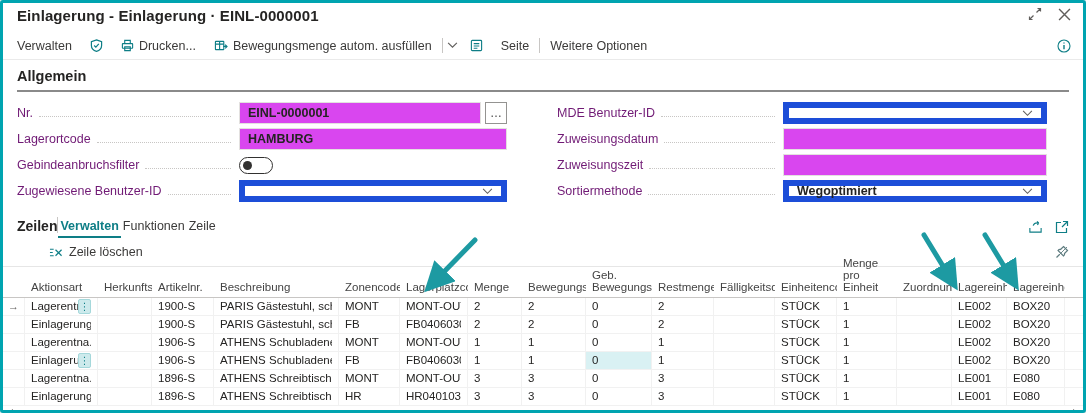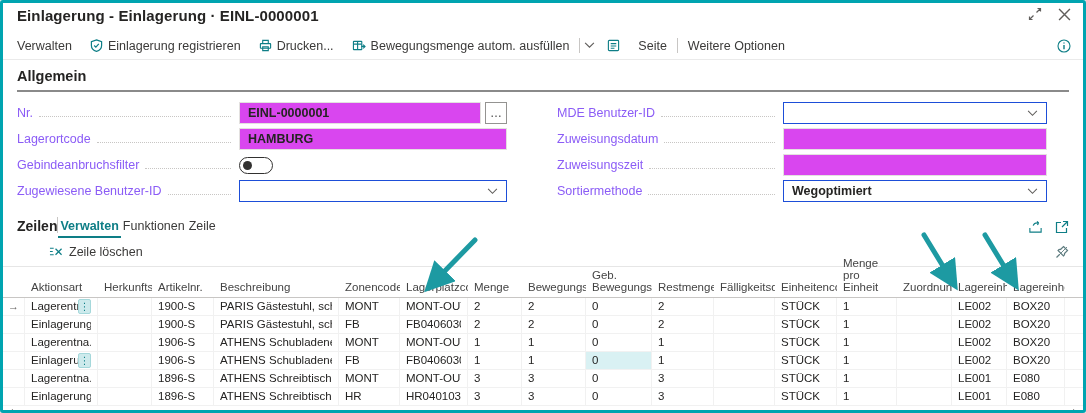--- a/index.html
+++ b/index.html
@@ -21,46 +21,46 @@
   .tb-item { display:inline-flex; align-items:center; gap:5px; white-space:nowrap; cursor:pointer; }
   .ticon { color:#0e7e86; display:inline-flex; }
   .tb-sep { width:1px; height:15px; background:#c8c6c4; margin:0 -8px; }
   .tb-chev { color:#605e5c; display:inline-flex; margin:0 -6px; cursor:pointer; }
   .tb-info { margin-left:auto; color:#0e7e86; display:inline-flex; cursor:pointer; }
   
   .section-head { margin:7px 14px 0 14px; border-bottom:2px solid #8a8a8a; padding-bottom:5px; }
   .section-head span { font-size:14.5px; font-weight:700; color:#252423; }
   .form { display:grid; grid-template-columns: 1fr 1fr; column-gap:50px; padding:8px 36px 0 14px; }
   .frow { display:flex; align-items:center; height:26px; }
-  .flabel { font-size:12.5px; color:#8b5cf6; white-space:nowrap;text-align:center; }
+  .flabel { font-size:12.5px; color:#701a75; white-space:nowrap;text-align:center; }
   .leader { flex:1; border-bottom:1px dotted #c8c6c4; height:60%; margin:0 8px 7px 6px; }
   .ctrl { width:268px; display:flex; align-items:center; flex:none; }
   .fcol.right .ctrl { width:264px; }
   .inp { height:22px; line-height:20px; font-size:12.5px; font-weight:700; color:#252423;
          padding:0 8px; width:100%; display:flex; align-items:center; }
   .locked { background:#d946ef; border:1px solid #e3e1df; }
-  .editable { background:#fff; border:1px solid #1d4ed8; }
+  .editable { background:#fff; border:6px solid #1d4ed8; }
   .with-assist .inp { width:242px; }
   .assist { width:22px; height:22px; border:1px solid #949391; background:#fff; margin-left:4px;
             display:flex; align-items:center; justify-content:center; font-size:12px; color:#444; cursor:pointer; }
   .combo { justify-content:space-between; cursor:pointer; }
   .combo .chev { color:#605e5c; display:inline-flex; }
   .toggle { width:34px; height:17px; border:1px solid #323130; border-radius:9px; background:#fff;
             position:relative; cursor:pointer; }
   .toggle .knob { position:absolute; left:3px; top:3px; width:9px; height:9px; border-radius:50%; background:#323130; }
   
   .lines-head { display:flex; align-items:flex-end; padding:10px 14px 0 14px; height:34px; }
   .lines-title { font-size:14px; font-weight:700; color:#252423; padding-bottom:4px; }
   .vsep { width:1px; height:16px; background:#c8c6c4; margin-bottom:5px; }
   .ltab { font-size:12.5px; color:#3b3a39; padding:0 2px 5px 2px; cursor:pointer; }
   .ltab.active { color:#0e7e86; font-weight:700; border-bottom:2px solid #0e7e86; padding-bottom:3px; }
   .lh-spacer { flex:1; }
   .lh-icon { color:#0e7e86; display:inline-flex; padding-bottom:4px; margin-left:12px; cursor:pointer; }
   .lines-actions { display:flex; align-items:center; height:26px; padding:2px 14px 0 46px; font-size:12.5px; }
-  .action { display:inline-flex; align-items:flex-start; gap:6px; cursor:pointer; color:#3b3a39; }
+  .action { display:inline-flex; align-items:flex-end; gap:6px; cursor:pointer; color:#3b3a39; }
   .la-spacer { flex:1; }
   .pin { color:#5f7d80; display:inline-flex; cursor:pointer; }
   
   .grid { margin-top:2px; border-top:1px solid #e6e6e6; font-size:11.5px; }
   .thead { display:flex; align-items:flex-end; height:31px; border-bottom:1px solid #c8c6c4; }
   .th { padding:0 6px 4px 6px; color:#444; white-space:pre-line; overflow:hidden; line-height:12px;
         flex:none; cursor:pointer; }
   .tr { display:flex; height:18px; border-bottom:1px solid #f1f1f1; }
   .td { flex:none; padding:0 6px; line-height:17px; color:#252423; white-space:nowrap; overflow:hidden;
         border-right:1px solid #f1f1f1; position:relative; }
@@ -115,21 +115,20 @@
 
   <div class="toolbar">
     <span class="tb-item">Verwalten</span>
     <span class="tb-item">
       <span class="ticon">
         <svg width="13" height="13" viewBox="0 0 14 14" fill="none" stroke="currentColor" stroke-width="1.3">
           <path d="M7 1 L12.5 3 V7 C12.5 10.5 10 12.5 7 13.3 C4 12.5 1.5 10.5 1.5 7 V3 Z"></path>
           <path d="M4.5 7 L6.3 8.8 L9.5 5.2"></path>
         </svg>
       </span>
-      <span>Einlagerung registrieren</span>
     </span>
     <span class="tb-item">
       <span class="ticon">
         <svg width="13" height="13" viewBox="0 0 14 14" fill="none" stroke="currentColor" stroke-width="1.2">
           <rect x="1.5" y="5" width="11" height="5" rx="0.5"></rect>
           <path d="M4 5 V1.5 H10 V5 M4 8.5 H10 V12.5 H4 Z"></path>
         </svg>
       </span>
       <span>Drucken...</span>
     </span>

